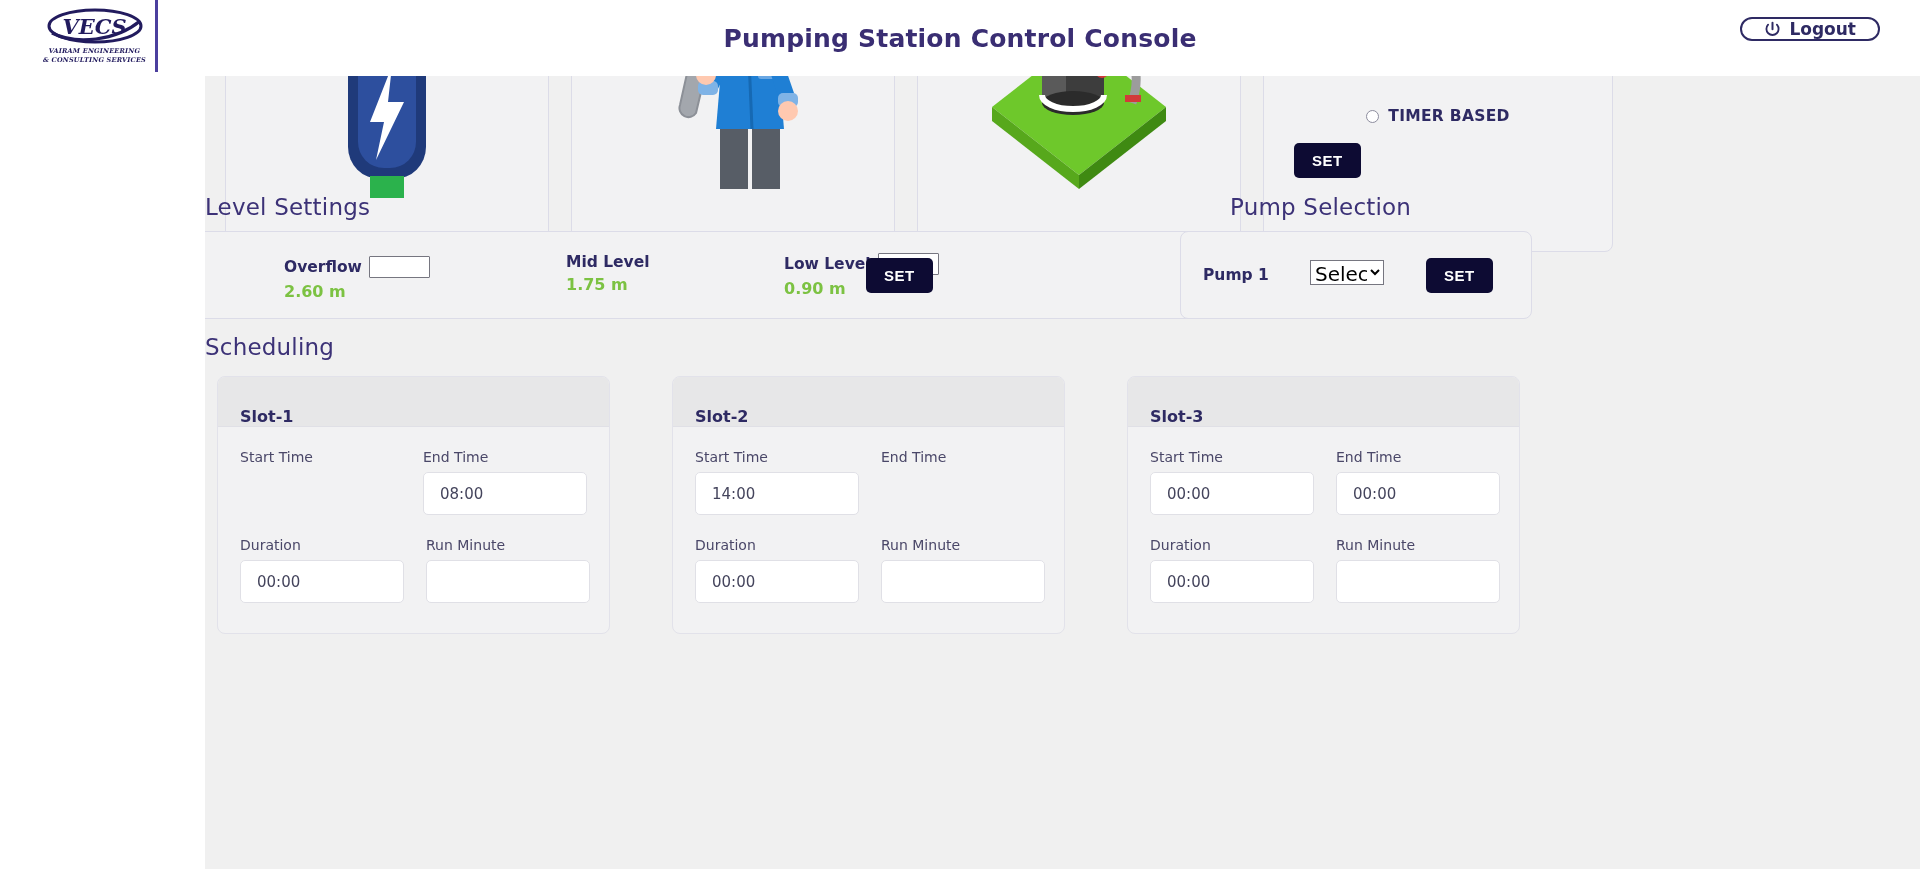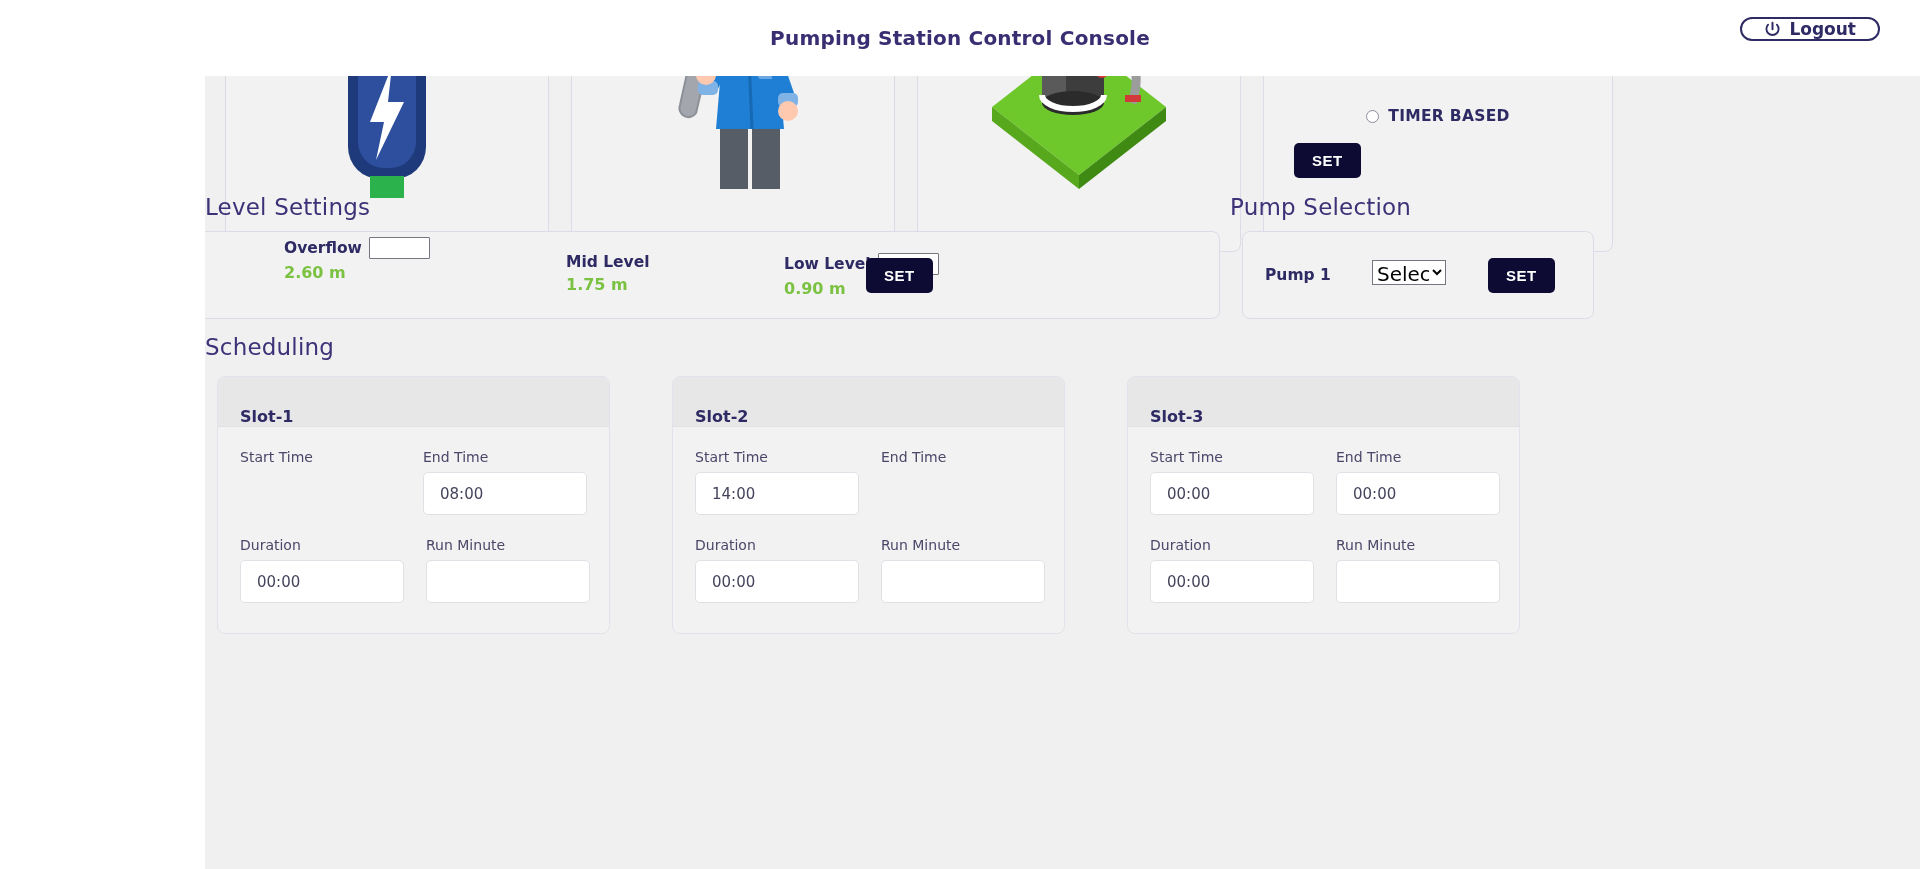--- a/index.html
+++ b/index.html
@@ -33,21 +33,21 @@
   }
   .logo-sub {
     font-family: "DejaVu Serif", "Liberation Serif", serif;
     font-size: 6.5px; font-weight: bold; font-style: italic;
     color: #221b5e; text-align: center; line-height: 9px; margin-top: 2px;
     letter-spacing: .2px;
   }
   .app-title {
     position: absolute; left: 0; top: 0; width: 1920px; height: 76px;
     display: flex; align-items: center; justify-content: center;
-    font-size: 20px; font-weight: bold; color: #3a2e73; letter-spacing: .2px;
+    font-size: 25px; font-weight: bold; color: #3a2e73; letter-spacing: .2px;
   }
   .logout-btn {
     position: absolute; right: 40px; top: 17px;
     display: flex; align-items: center; gap: 8px;
     padding: 0 22px; border: 2px solid #2e2a63; border-radius: 30px;
     background: #ffffff; color: #2e2a63; font-size: 17px; font-weight: bold;
     cursor: pointer;
   }
   .power-icon { width: 17px; height: 17px; display: block; }
 
@@ -111,21 +111,21 @@
     width: 61px; height: 22px; background: #ffffff;
     border: 1px solid #767680; border-radius: 1px;
     font-family: inherit; font-size: 13px; padding: 0 4px;
   }
   .lvl-val { font-size: 16px; font-weight: bold; color: #7cc242; margin-top: 4px; }
   .lvl-set { position: absolute; left: 670px; top: 26px; }
 
   
   .pump-head { position: absolute; left: 1025px; top: 118px; }
   .pump-panel {
-    position: absolute; left: 1037px; top: 155px; width: 352px; height: 88px;
+    position: absolute; left: 975px; top: 155px; width: 352px; height: 88px;
     background: #f2f2f3; border: 1px solid #dcdce8; border-radius: 8px;
   }
   .pump-label {
     position: absolute; left: 22px; top: 34px;
     font-size: 15.5px; font-weight: bold; color: #2e2a63;
   }
   .pump-select {
     position: absolute; left: 129px; top: 28px;
     width: 74px; height: 25px; font-family: inherit; font-size: 20px;
     background: #ffffff; border: 1px solid #767680; color: #000;
@@ -160,20 +160,31 @@
   }
   .field-input::placeholder { color: #44445c; }
 </style>
 </head>
 <body>
 
 <div class="topbar">
 
   <div class="app-title">Pumping Station Control Console</div>
 
+  <div class="logo-box">
+    <div class="logo-oval">
+      <svg width="98" height="38" viewBox="0 0 98 38">
+        <ellipse cx="49" cy="19" rx="46" ry="16" fill="none" stroke="#221b5e" stroke-width="3"></ellipse>
+        <path d="M6 26 C 30 38, 70 34, 94 14" fill="none" stroke="#221b5e" stroke-width="3.2"></path>
+      </svg>
+      <span class="logo-word">VECS</span>
+    </div>
+    <div class="logo-sub">VAIRAM ENGINEERING</div>
+    <div class="logo-sub" style="margin-top:0">&amp; CONSULTING SERVICES</div>
+  </div>
 
   <div class="logout-btn">
     <svg class="power-icon" viewBox="0 0 24 24">
       <path d="M12 2.5 L12 11.5" fill="none" stroke="#2e2a63" stroke-width="2.8" stroke-linecap="round"></path>
       <path d="M18.2 5.2 A 8.6 8.6 0 1 1 5.8 5.2" fill="none" stroke="#2e2a63" stroke-width="2.6" stroke-linecap="round"></path>
     </svg>
     <span>Logout</span>
   </div>
 </div>
 
@@ -241,21 +252,21 @@
         <span class="mode-label">TIMER BASED</span>
       </div>
       <button class="btn-set">SET</button>
     </div>
   </div>
 
   <div class="sec-title level-head">Level Settings</div>
 
   <div class="level-panel">
 
-    <div class="lvl-group" style="left:88px;top:5px;">
+    <div class="lvl-group" style="left:88px;top:24px;">
       <div class="lvl-top">
         <span class="lvl-label">Overflow</span>
         <input class="lvl-input" type="text" value="" style="">
       </div>
       <div class="lvl-val">2.60 m</div>
     </div>
 
     <div class="lvl-group" style="left:370px;top:21px;">
       <div class="lvl-top">
         <span class="lvl-label">Mid Level</span>

